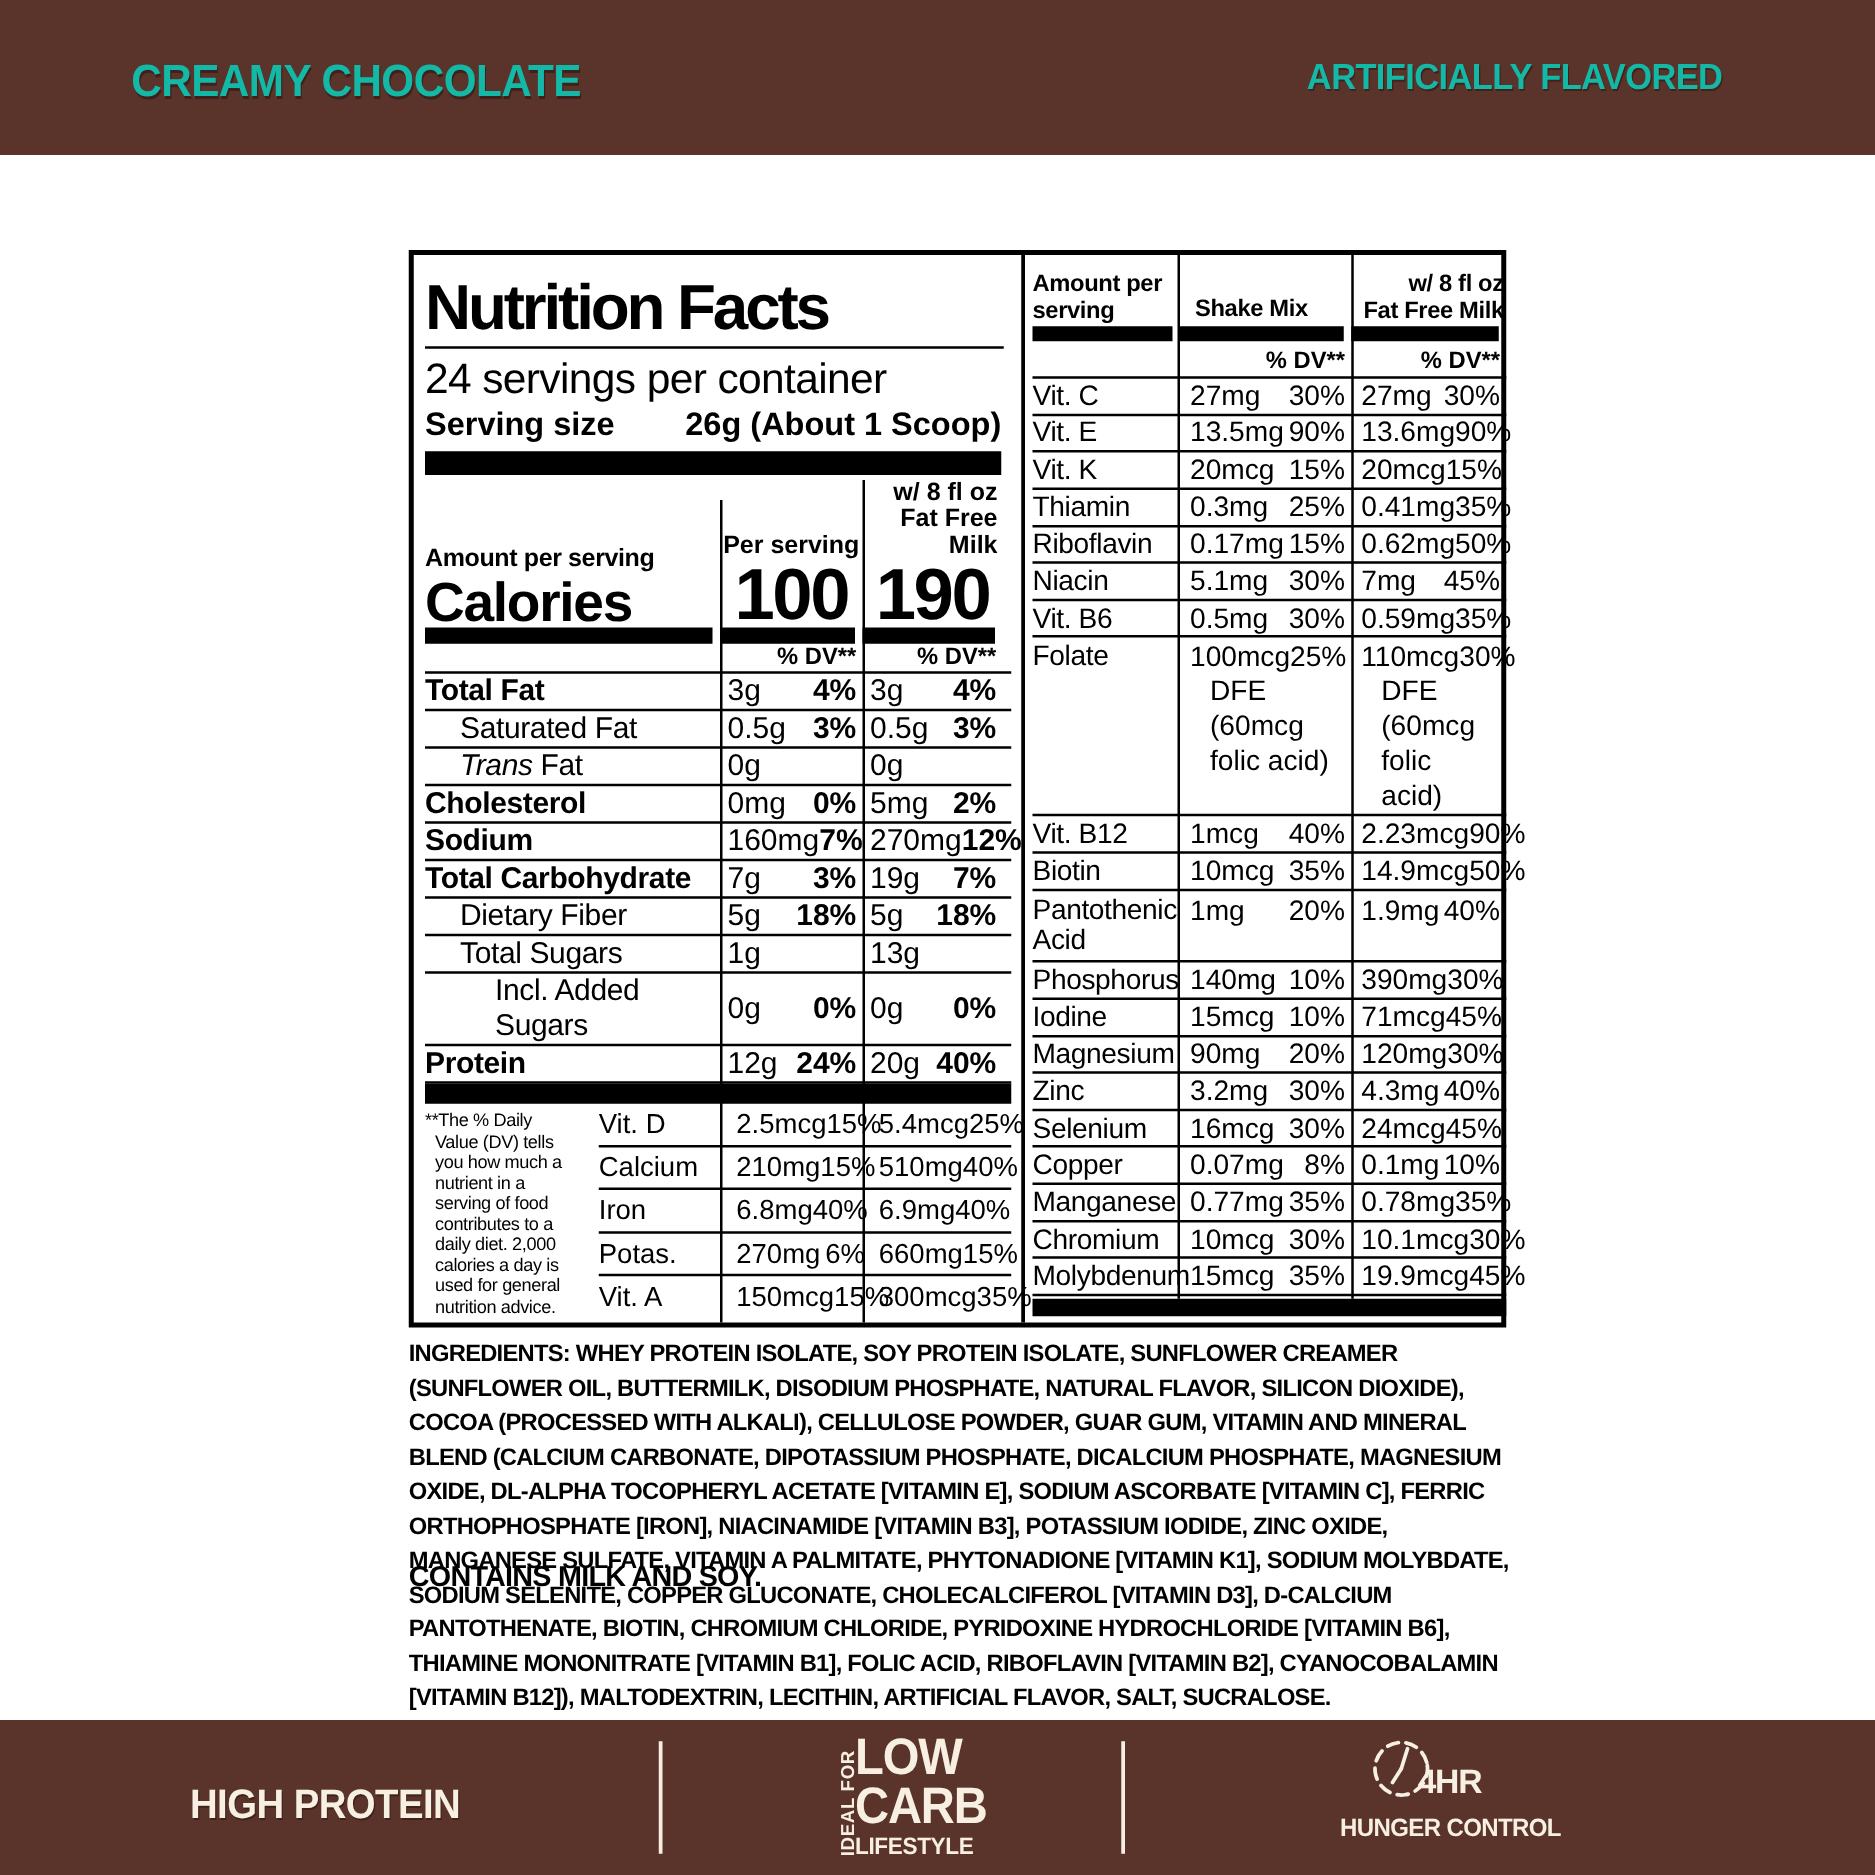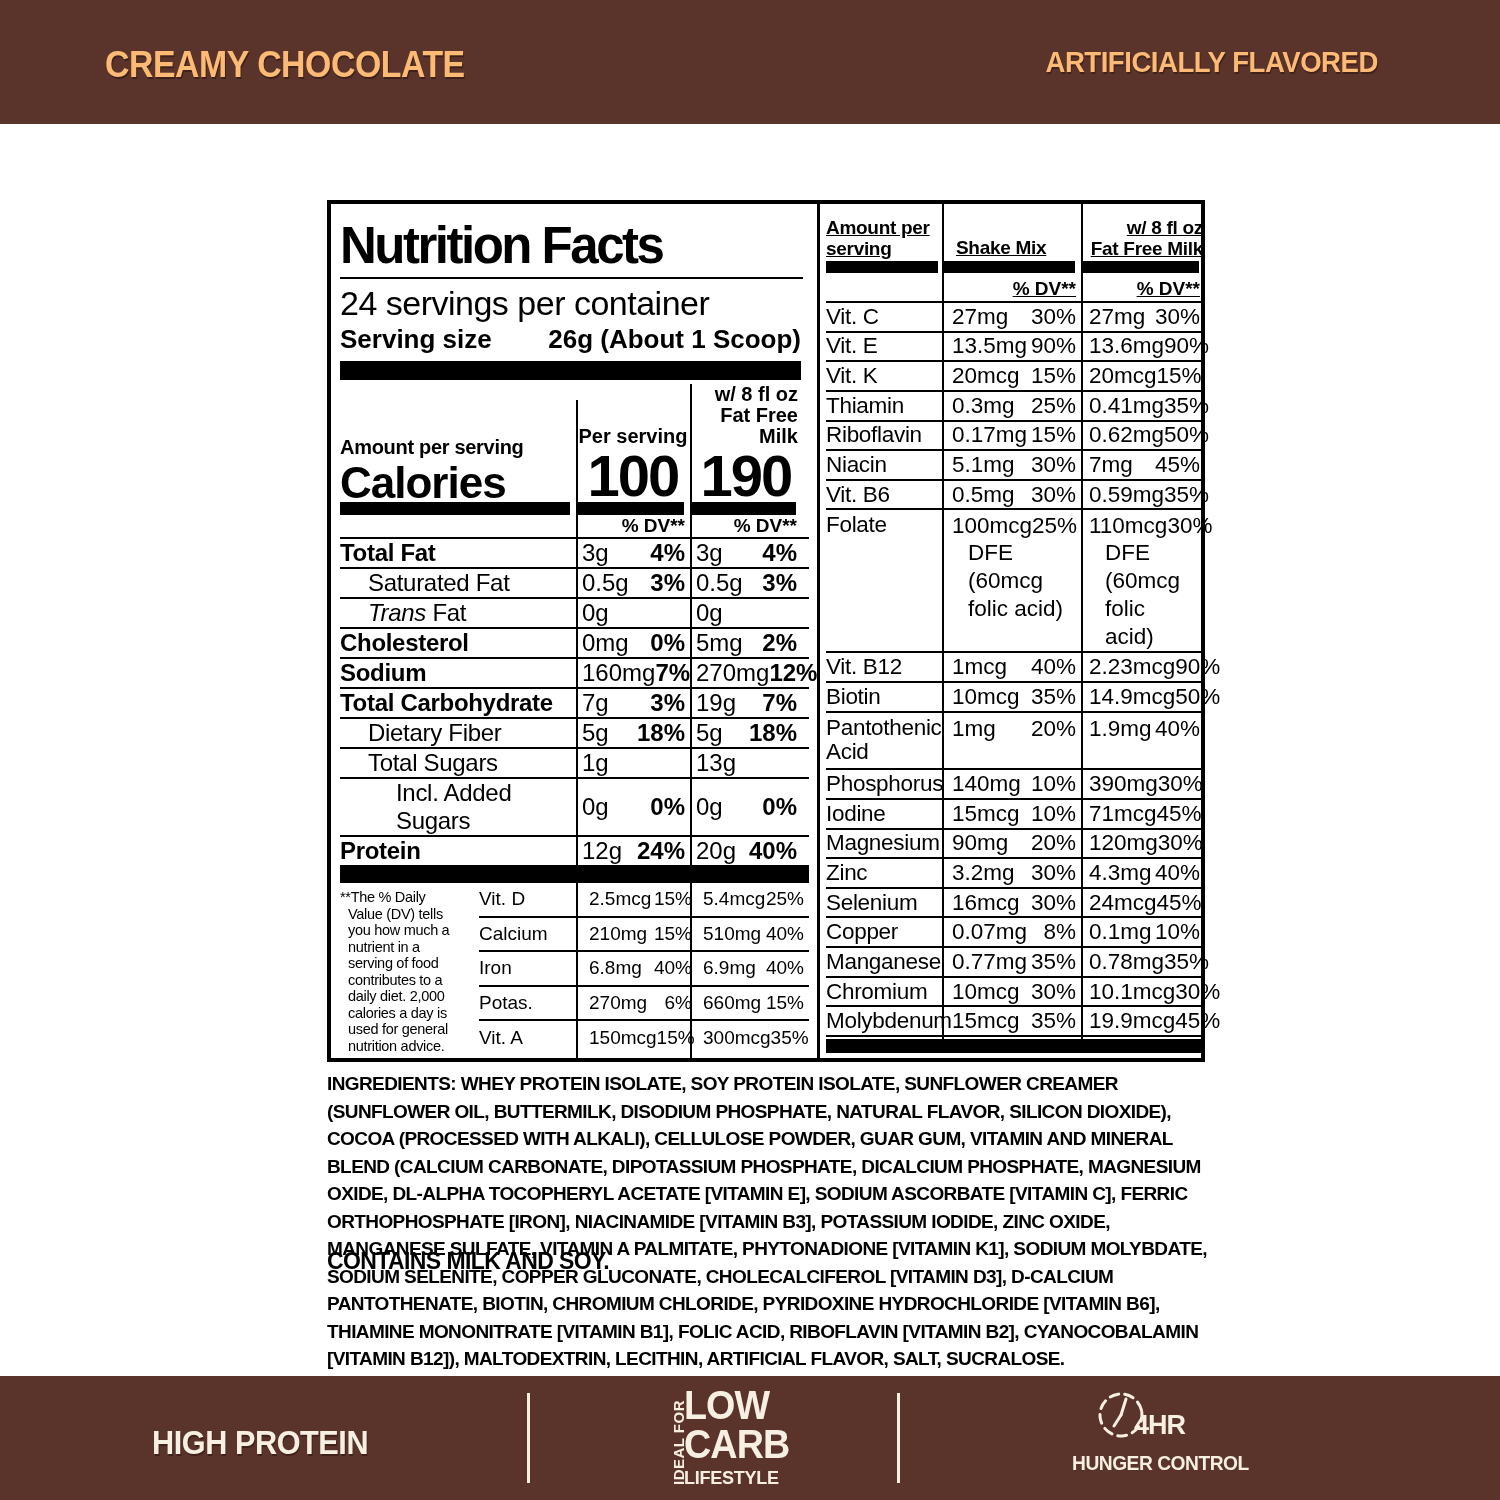--- a/index.html
+++ b/index.html
@@ -61,26 +61,26 @@
   .vcell{display:flex;justify-content:space-between;padding:0 5px 0 6px;}
   .vcell .pct{font-weight:bold;}
   .bar-protein{height:20px;margin-right:0;}
 
   
   .bottom{height:188px;display:flex;margin-top:0;gap:26px;}
   .footnote{width:132px;font-size:14.5px;line-height:16.5px;letter-spacing:-0.3px;
             padding-top:6px;text-indent:-8px;padding-left:8px;}
   .vit-table{flex:1;display:flex;flex-direction:column;}
   .vrow{flex:1;display:grid;grid-template-columns:104px 114px 112px;align-items:center;
-        border-bottom:2px solid #000;font-size:19px;}
+        border-bottom:2px solid #000;font-size:22px;}
   .vrow:last-child{border-bottom:none;}
   .vrow .vcell .pct{font-weight:normal;}
 
   
-  .mcols{display:grid;grid-template-columns:118px 137px 124px;text-decoration:underline;}
+  .mcols{display:grid;grid-template-columns:118px 137px 124px;}
   .m-hdr{min-height:52px;align-items:end;}
   .m-hdr .h{font-size:19px;font-weight:bold;line-height:21px;white-space:pre-line;letter-spacing:-0.3px;}
   .m-hdr .h.c2{padding-left:12px;padding-bottom:1px;}
   .m-hdr .h.c3{text-align:right;padding-right:2px;}
   .m-bars{height:15px;margin-top:2px;}
   .m-bars .bar{height:12px;margin-right:6px;}
   .m-dv{height:25px;align-items:center;border-bottom:2px solid #000;}
   #micro-rows{flex:1;display:flex;flex-direction:column;}
   .mrow{flex:1;display:grid;grid-template-columns:118px 137px 124px;align-items:center;
         border-bottom:2px solid #000;font-size:22.5px;}
@@ -114,21 +114,21 @@
   #hunger-control{position:absolute;left:1072px;top:76px;font-size:20px;font-weight:bold;
     letter-spacing:-0.5px;transform:scaleX(0.96);transform-origin:left;white-space:nowrap;}
   #satiety{position:absolute;left:1216px;top:12px;font-size:19px;line-height:22.5px;
     white-space:pre-line;letter-spacing:-0.2px;}
 </style>
 </head>
 <body>
 
 <div id="viewport">
 
-  <div class="band" id="top-band" style="background: rgb(90, 51, 42); color: #fdba74;">
+  <div class="band" id="top-band" style="background: rgb(90, 51, 42); color: #14b8a6;">
     <div class="inner">
       <div class="flavor-title">CREAMY CHOCOLATE</div>
       <div class="flavor-note">ARTIFICIALLY FLAVORED</div>
     </div>
   </div>
 
   <div id="panel">
 
     <div id="left-pane">
       <div class="vline" style="left:245px;top:196px;bottom:0;"></div>

